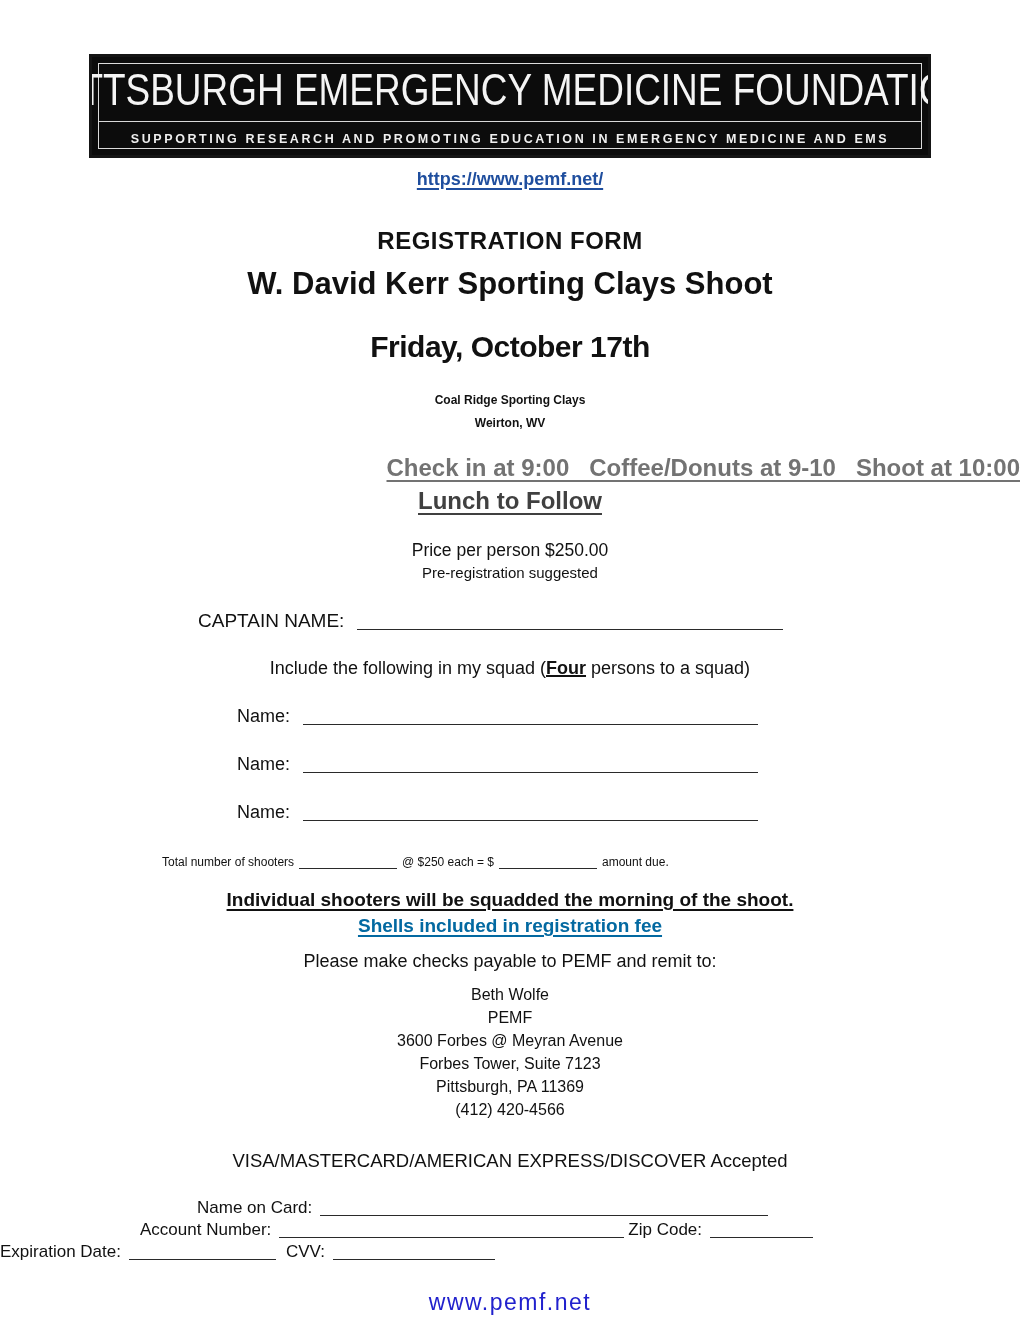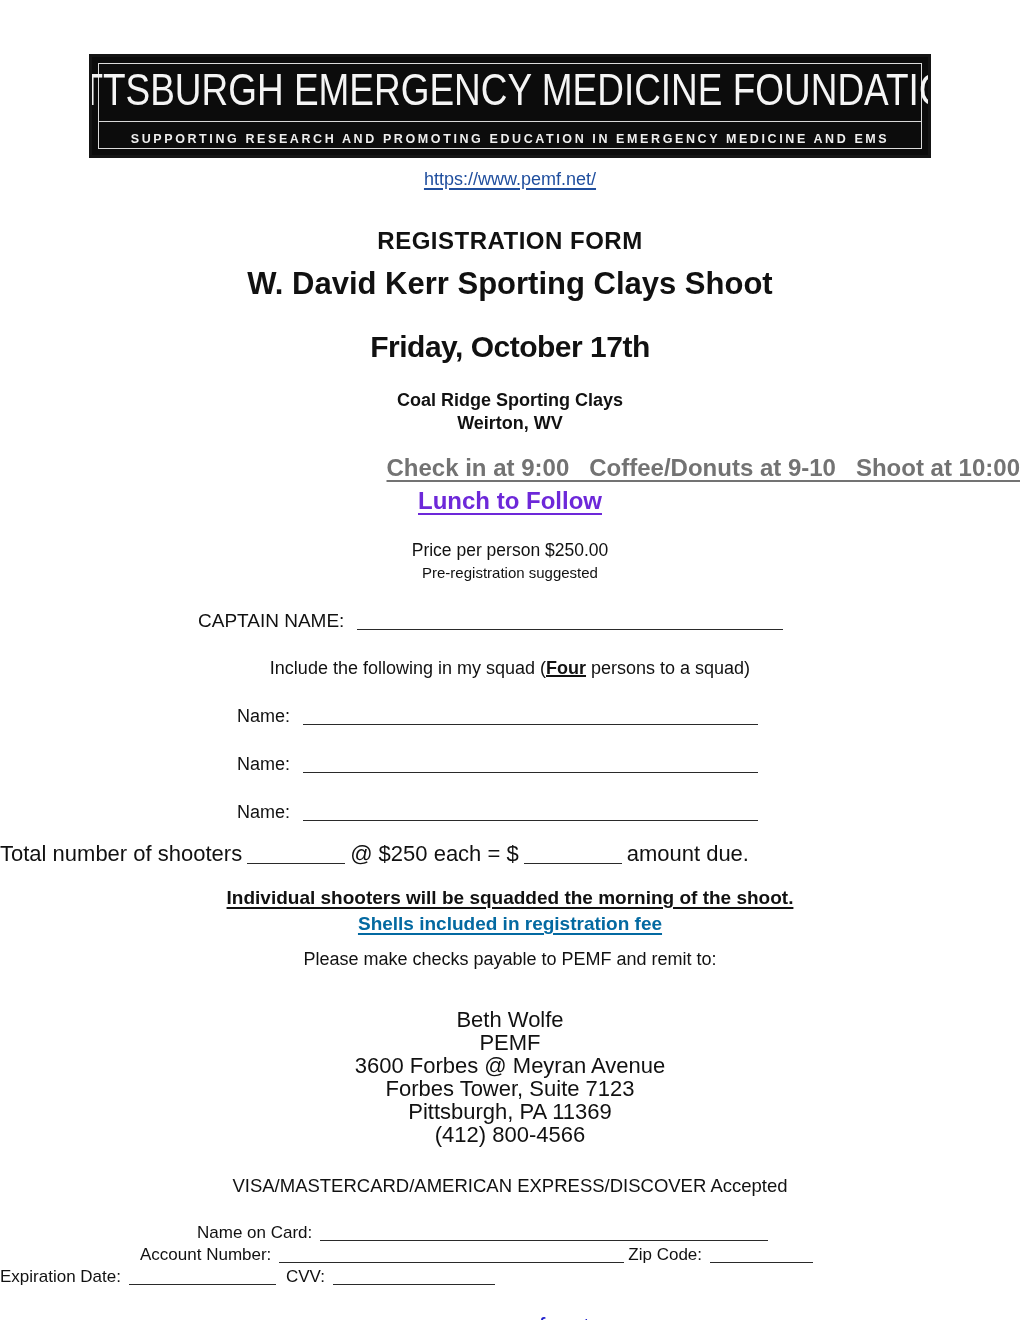--- a/index.html
+++ b/index.html
@@ -54,21 +54,21 @@
     font-size: 12.5px;
     font-weight: bold;
     letter-spacing: 2.6px;
     white-space: nowrap;
   }
 
   
   .top-link-row { text-align: center; margin-top: 11px; }
   .top-link {
     color: #1f4e9e;
-    font-weight: normal;
+    font-weight: bold;
     font-size: 18px;
     text-decoration: underline;
     text-decoration-thickness: 2px;
     text-underline-offset: 3px;
     cursor: pointer;
   }
   .footer-link-row { text-align: center; margin-top: 26px; }
   .footer-link {
     color: #2121cd;
     font-size: 23px;
@@ -86,36 +86,36 @@
     text-align: center; margin-top: 11px;
     font-size: 31px; font-weight: bold;
   }
   .event-date {
     text-align: center; margin-top: 28px;
     font-size: 30px; font-weight: bold;
     letter-spacing: -0.5px;
   }
   .venue {
     text-align: center; margin-top: 25px;
-    font-size: 18px; font-weight: bold; line-height: 23px;
+    font-size: 12px; font-weight: bold; line-height: 23px;
   }
   .schedule {
     text-align: right; margin-top: 19px;
     font-size: 24px; font-weight: bold;
     color: #737373;
     white-space: pre;
     text-decoration: underline;
     text-decoration-thickness: 2px;
     text-underline-offset: 4px;
     padding-left: 24px;
   }
   .lunch {
     text-align: center; margin-top: 5px;
     font-size: 24px; font-weight: bold;
-    color: #6d28d9;
+    color: #404040;
     text-decoration: underline;
     text-decoration-thickness: 2px;
     text-underline-offset: 4px;
   }
   .price { text-align: center; margin-top: 25px; font-size: 17.5px; }
   .prereg { text-align: center; margin-top: 3px; font-size: 15px; }
 
   
   .fline {
     display: inline-block;
@@ -130,41 +130,41 @@
   .squad-instruction { text-align: center; margin-top: 26px; font-size: 18px; }
   .squad-bold {
     font-weight: bold;
     text-decoration: underline;
     text-decoration-thickness: 2px;
   }
 
   .name-row { margin-top: 27px; padding-left: 237px; font-size: 18px; }
   .name-row .fline { width: 455px; margin-left: 13px; }
 
-  .total-row { margin-top: 18px; font-size: 22px; }
+  .total-row { margin-top: 29px; padding-left: 162px; font-size: 12px; }
   .total-row .fline { width: 98px; margin-left: 5px; margin-right: 5px; }
 
   .squadded-note {
     text-align: center; margin-top: 20px;
     font-size: 19px; font-weight: bold;
     text-decoration: underline;
     text-decoration-thickness: 2px;
     text-underline-offset: 3px;
   }
   .shells-note {
     text-align: center; margin-top: 4px;
     font-size: 19px; font-weight: bold;
     color: #0369a1;
     text-decoration: underline;
     text-decoration-thickness: 2px;
     text-underline-offset: 3px;
   }
 
   .checks-line { text-align: center; margin-top: 14px; font-size: 18px; }
-  .remit-block { text-align: center; margin-top: 38px; font-size: 22px; line-height: 23px; }
+  .remit-block { text-align: center; margin-top: 11px; font-size: 16px; line-height: 23px; }
 
   .cards-line { text-align: center; margin-top: 29px; font-size: 18.5px; }
 
   .card-row { font-size: 17px; line-height: 22px; white-space: nowrap; }
   .card-row-1 { margin-top: 25px; padding-left: 197px; }
   .card-row-1 .fline { width: 448px; margin-left: 8px; }
   .card-row-2 { padding-left: 140px; }
   .card-row-2 .fline-acct { width: 345px; margin-left: 8px; }
   .card-row-2 .zip-label { margin-left: 4px; }
   .card-row-2 .fline-zip { width: 103px; margin-left: 8px; }
@@ -232,21 +232,21 @@
   <div class="squadded-note">Individual shooters will be squadded the morning of the shoot.</div>
   <div class="shells-note">Shells included in registration fee</div>
 
   <div class="checks-line">Please make checks payable to PEMF and remit to:</div>
   <div class="remit-block">
     <div>Beth Wolfe</div>
     <div>PEMF</div>
     <div>3600 Forbes @ Meyran Avenue</div>
     <div>Forbes Tower, Suite 7123</div>
     <div>Pittsburgh, PA 11369</div>
-    <div>(412) 800-4566</div>
+    <div>(412) 420-4566</div>
   </div>
 
   <div class="cards-line">VISA/MASTERCARD/AMERICAN EXPRESS/DISCOVER Accepted</div>
 
   <div class="card-row card-row-1">
     <span>Name on Card:</span><span class="fline"></span>
   </div>
   <div class="card-row card-row-2">
     <span>Account Number:</span><span class="fline fline-acct"></span><span class="zip-label">Zip Code:</span><span class="fline fline-zip"></span>
   </div>

